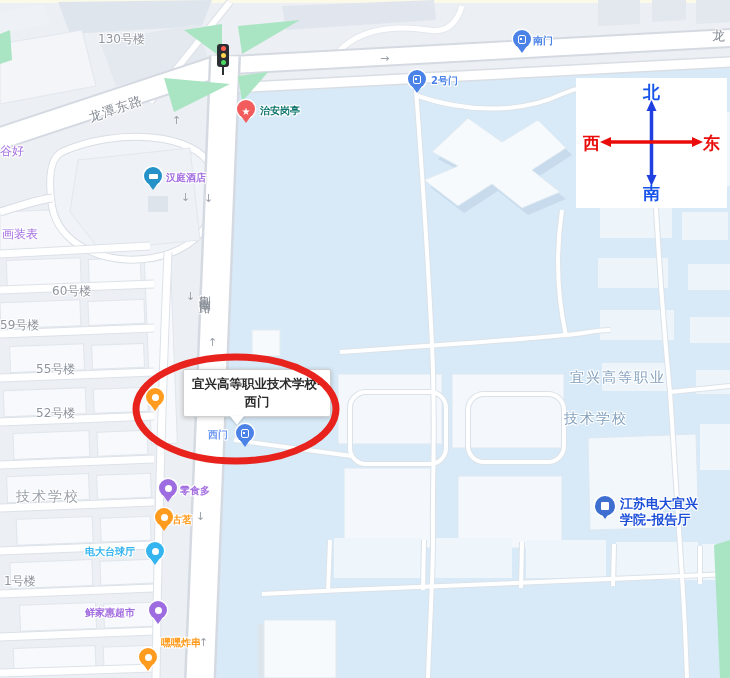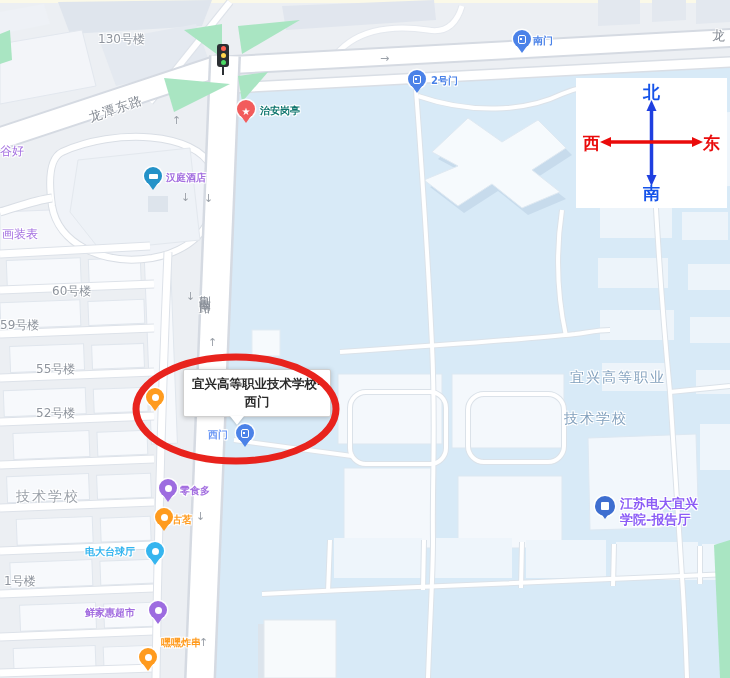--- a/index.html
+++ b/index.html
@@ -3,21 +3,21 @@
 <meta charset="utf-8">
 <style>
   html,body{margin:0;padding:0;background:#fff}
   body{font-family:"DejaVu Sans","Liberation Sans",sans-serif}
   .map{position:relative;width:730px;height:678px;overflow:hidden;background:#eceff3}
   .map svg.base{position:absolute;left:0;top:0;z-index:0}
   
   .lbl{position:absolute;white-space:nowrap;font-size:12px;z-index:10;color:#8e949d;
        text-shadow:-1px -1px 0 #fff,1px -1px 0 #fff,-1px 1px 0 #fff,1px 1px 0 #fff,0 1px 0 #fff,0 -1px 0 #fff}
   .purple{color:#a36ee0}.orange{color:#ff9b1e}.cyan{color:#35b5ef}.blue{color:#4a82e8}
-  .ltblue{color:#6a97f5}.red{color:#0f766e}.bluegray{color:#82a0bd}.hallblue{color:#8b5cf6}
+  .ltblue{color:#6a97f5}.red{color:#0f766e}.bluegray{color:#82a0bd}.hallblue{color:#1d4ed8}
   .big{font-size:14px;letter-spacing:2px}
   .vert{writing-mode:vertical-rl;letter-spacing:2px;font-size:12px;color:#878d96}
   .diag{transform:rotate(-19deg);font-size:13px;letter-spacing:1px;color:#878d96}
   .arrow{position:absolute;z-index:9;color:#9aa0a8;font-size:11px;text-shadow:0 0 2px #fff}
   
   .pin{position:absolute;width:18px;height:18px;border-radius:50%;background:var(--c);
        display:flex;align-items:center;justify-content:center;z-index:20;box-shadow:0 0 0 1.5px rgba(255,255,255,.9)}
   .pin::after{content:"";position:absolute;top:16px;left:50%;transform:translateX(-50%);
        border:5px solid transparent;border-top:7px solid var(--c)}
   .dot{width:7px;height:7px;border-radius:50%;background:#fff}

